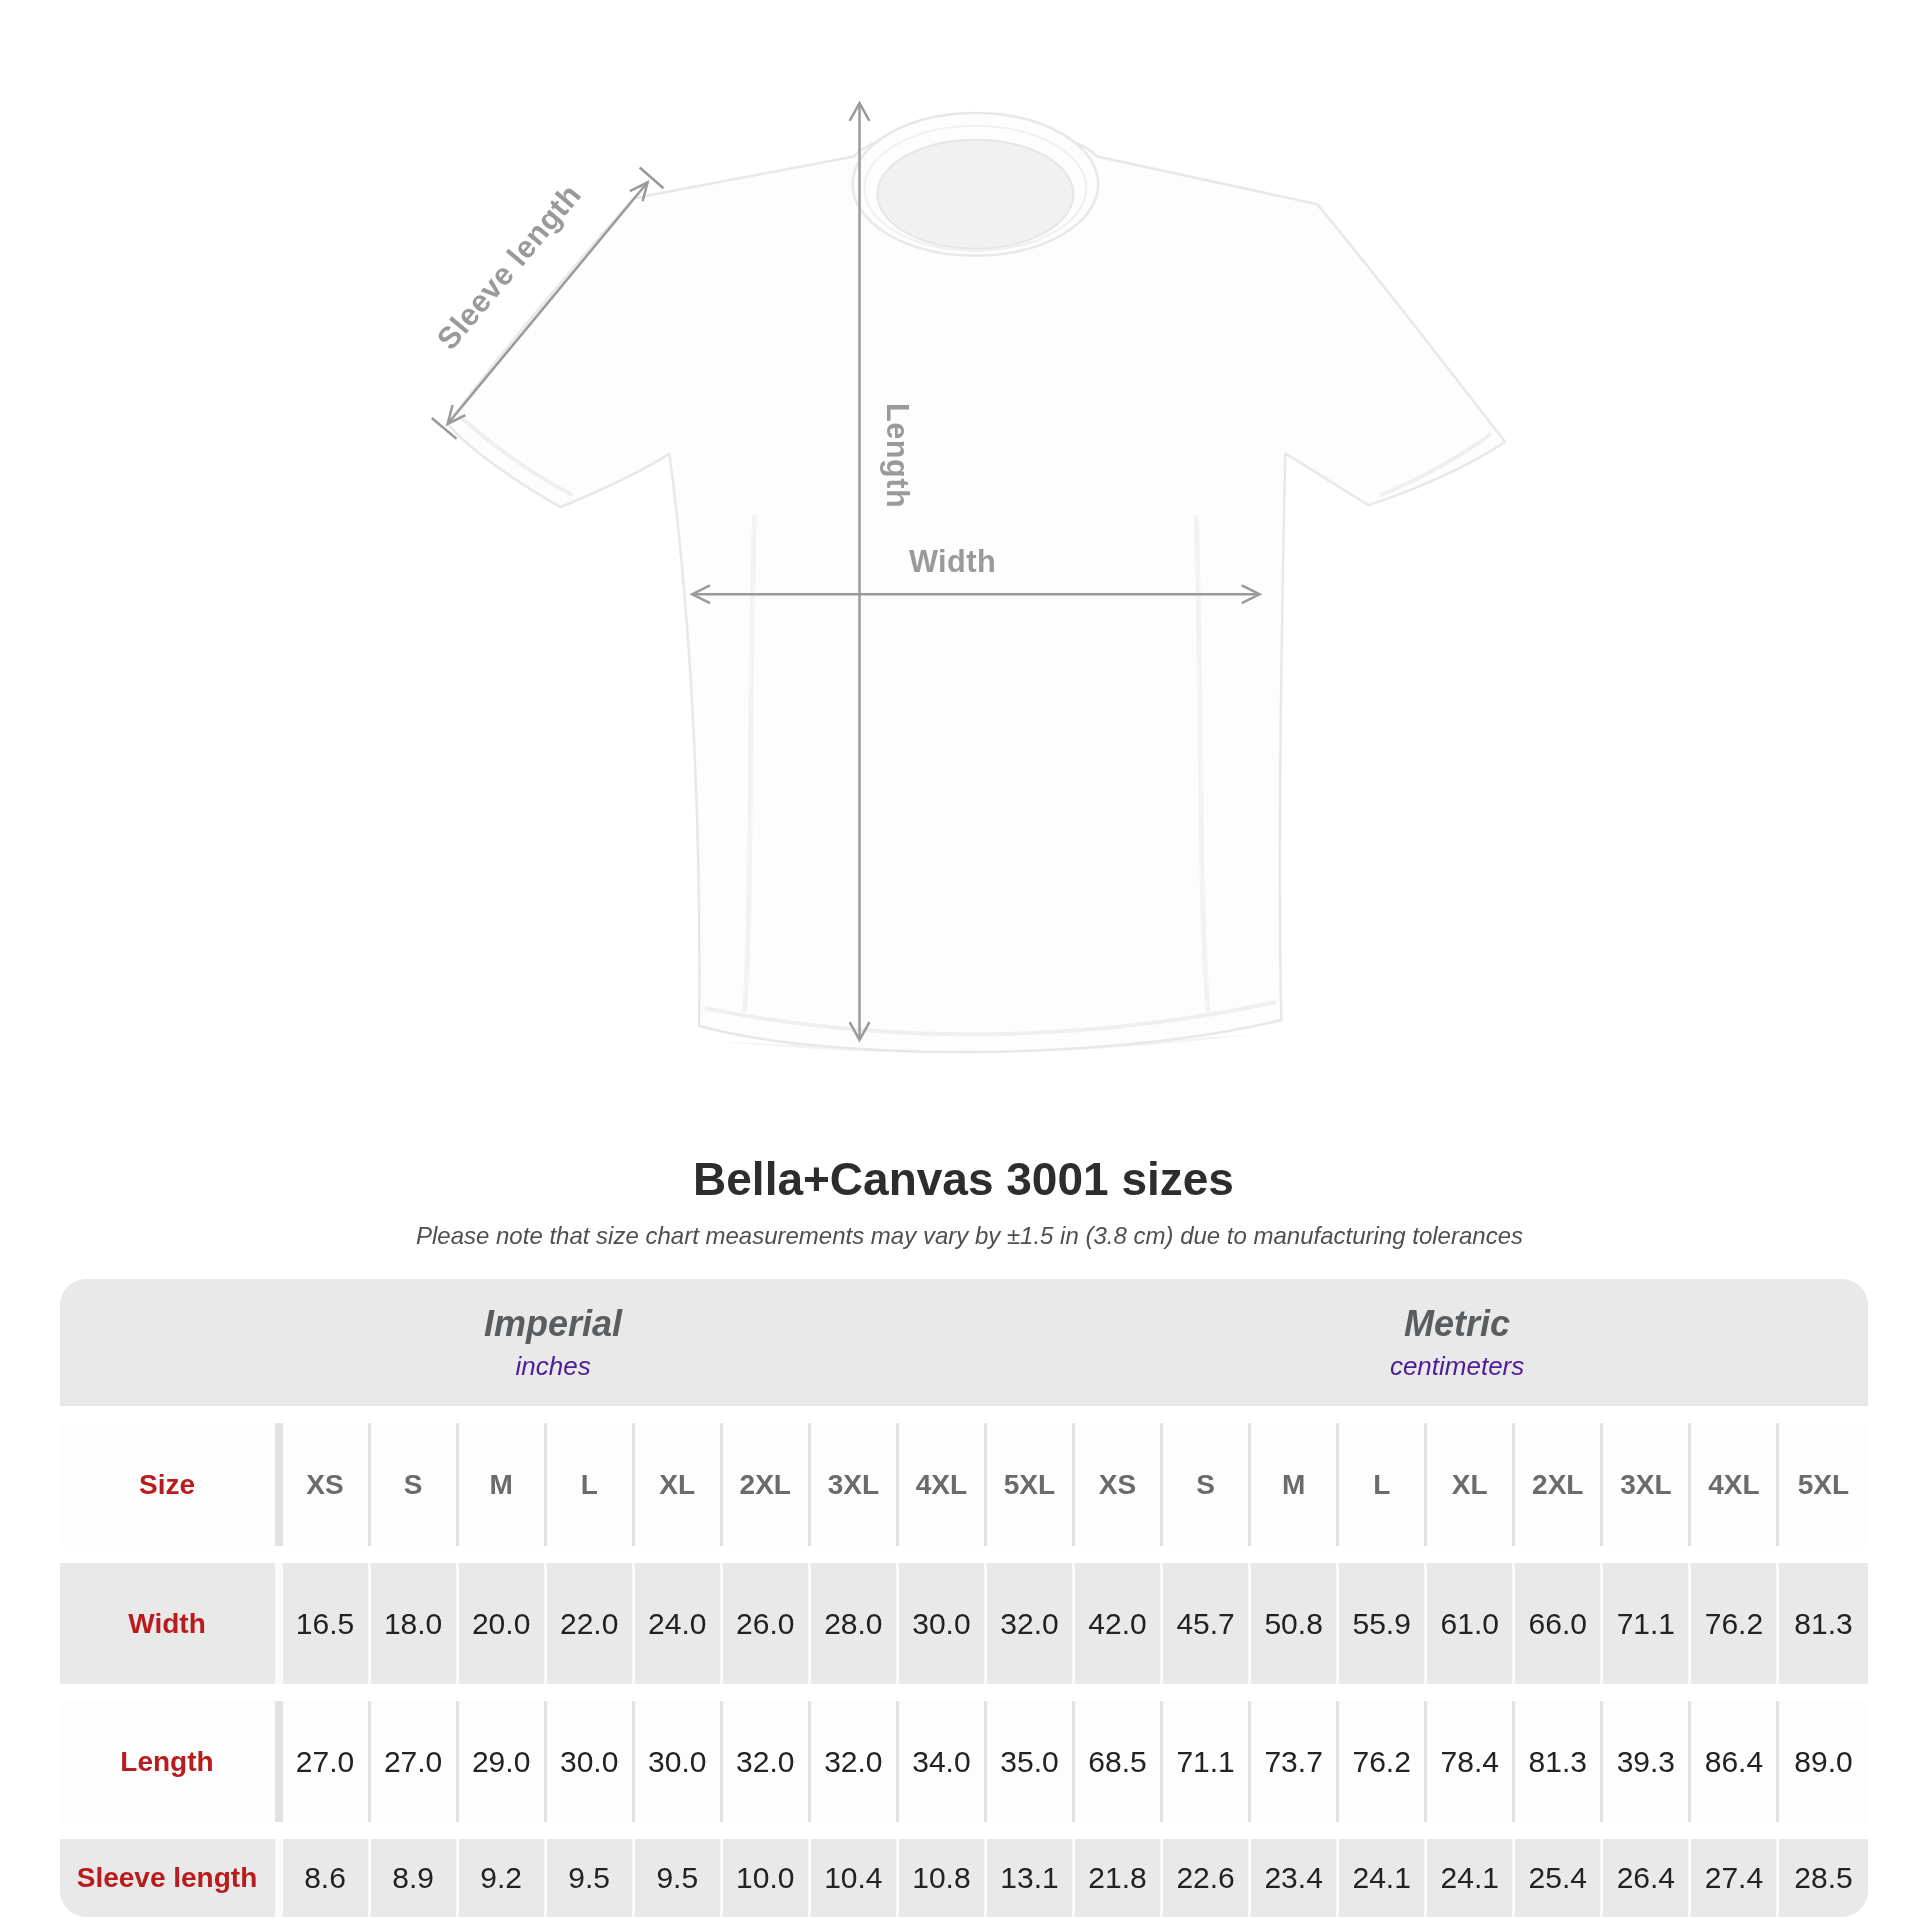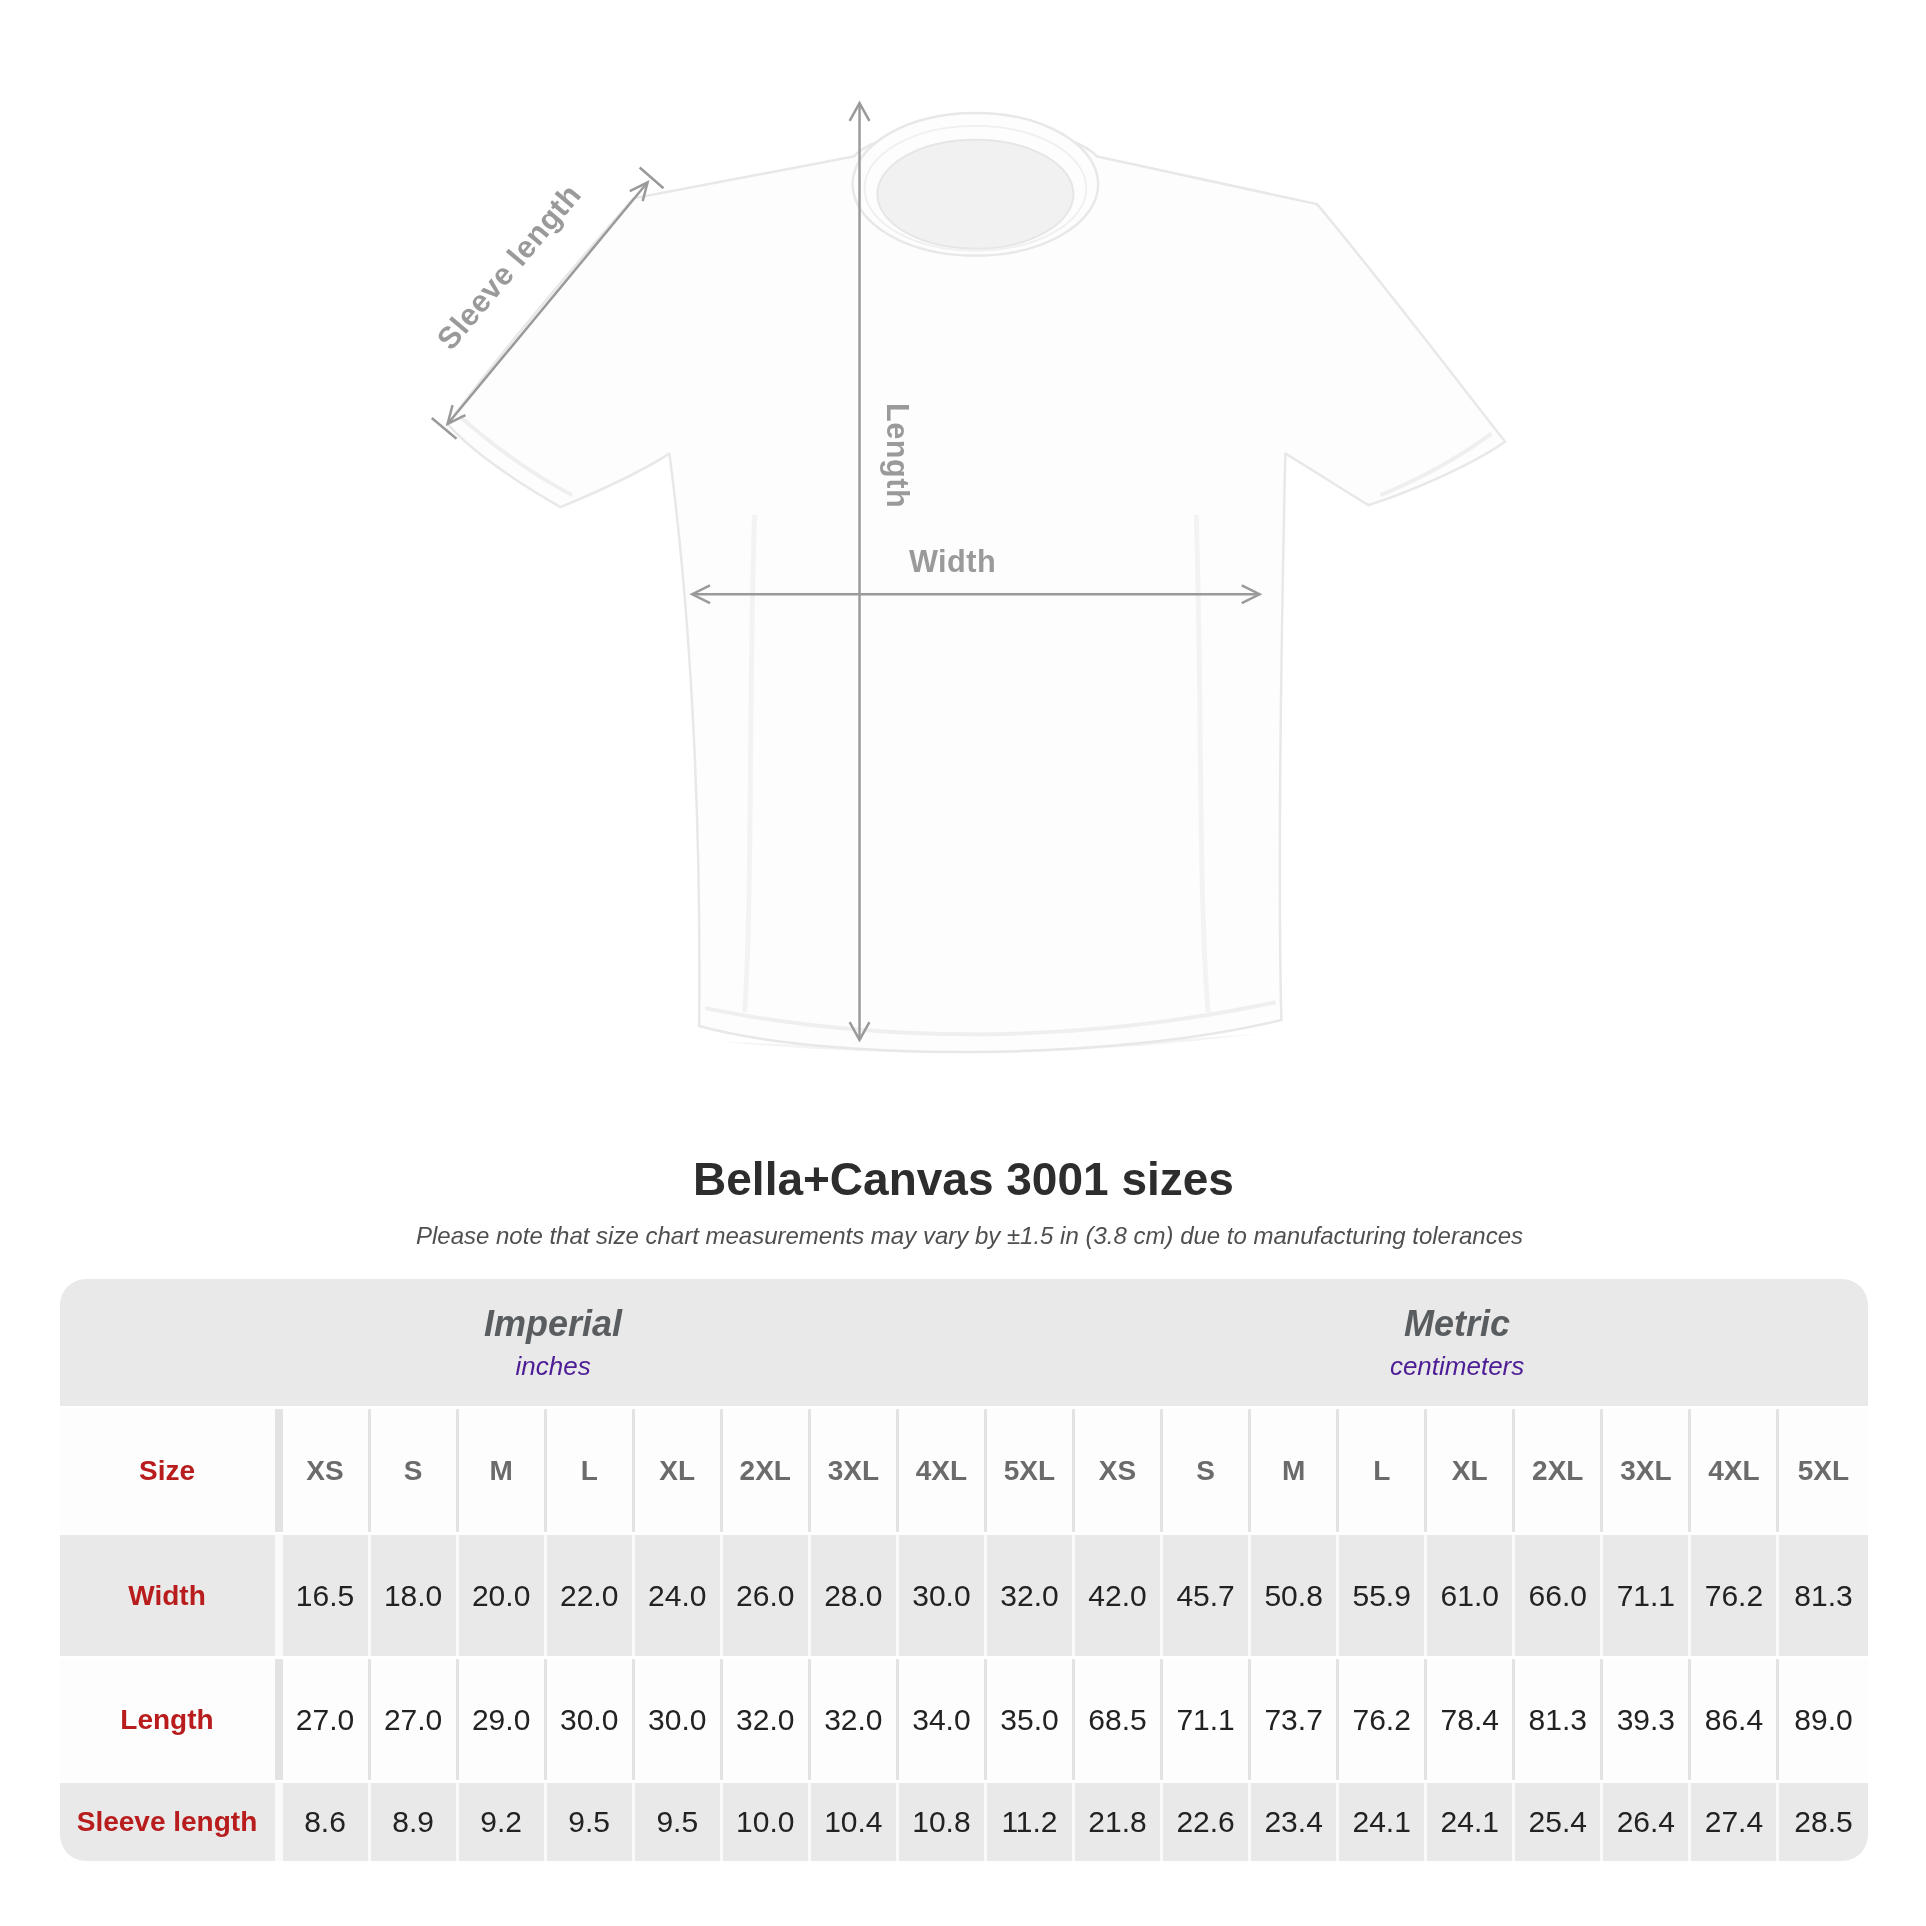--- a/index.html
+++ b/index.html
@@ -9,21 +9,21 @@
   
   .diagram{display:block;width:1927px;height:1139px;}
 
   
   .title{margin:14px 0 15px 0;text-align:center;font-size:46px;font-weight:bold;color:#2d2d2d;line-height:53px;}
   .subtitle{margin:8px 0 0 12px;text-align:center;font-style:italic;font-size:24px;color:#4f4f4f;line-height:30px;}
 
   
   .table{
     width:1808px;margin:28px auto 0 auto;
-    display:flex;flex-direction:column;gap:3px;
+    display:flex;flex-direction:column;gap:17px;
     background:#ffffff;border-radius:26px;overflow:hidden;
   }
   .band{height:127px;background:#e9e9e9;position:relative;}
   .ugroup{position:absolute;top:50%;transform:translate(-50%,-50%);text-align:center;white-space:nowrap;}
   .ulabel{font-size:36px;font-weight:bold;font-style:italic;color:#595d5f;line-height:42px;}
   .usub{font-size:26px;font-style:italic;color:#4c1d95;line-height:34px;margin-top:4px;}
 
   .row{display:grid;grid-template-columns:223px repeat(18,1fr);}
   .r-light{background:#fdfdfd;--sep:#e3e3e3;}
   .r-gray{background:#e9e9e9;--sep:#fafafa;}
@@ -186,21 +186,21 @@
     <div class="row r-gray row-sleeve" id="row-2">
       <div class="cell label">Sleeve length</div>
     <div class="cell val">8.6</div>
         <div class="cell val">8.9</div>
         <div class="cell val">9.2</div>
         <div class="cell val">9.5</div>
         <div class="cell val">9.5</div>
         <div class="cell val">10.0</div>
         <div class="cell val">10.4</div>
         <div class="cell val">10.8</div>
-        <div class="cell val">11.2</div>
+        <div class="cell val">13.1</div>
         <div class="cell val">21.8</div>
         <div class="cell val">22.6</div>
         <div class="cell val">23.4</div>
         <div class="cell val">24.1</div>
         <div class="cell val">24.1</div>
         <div class="cell val">25.4</div>
         <div class="cell val">26.4</div>
         <div class="cell val">27.4</div>
         <div class="cell val">28.5</div>
       </div>

